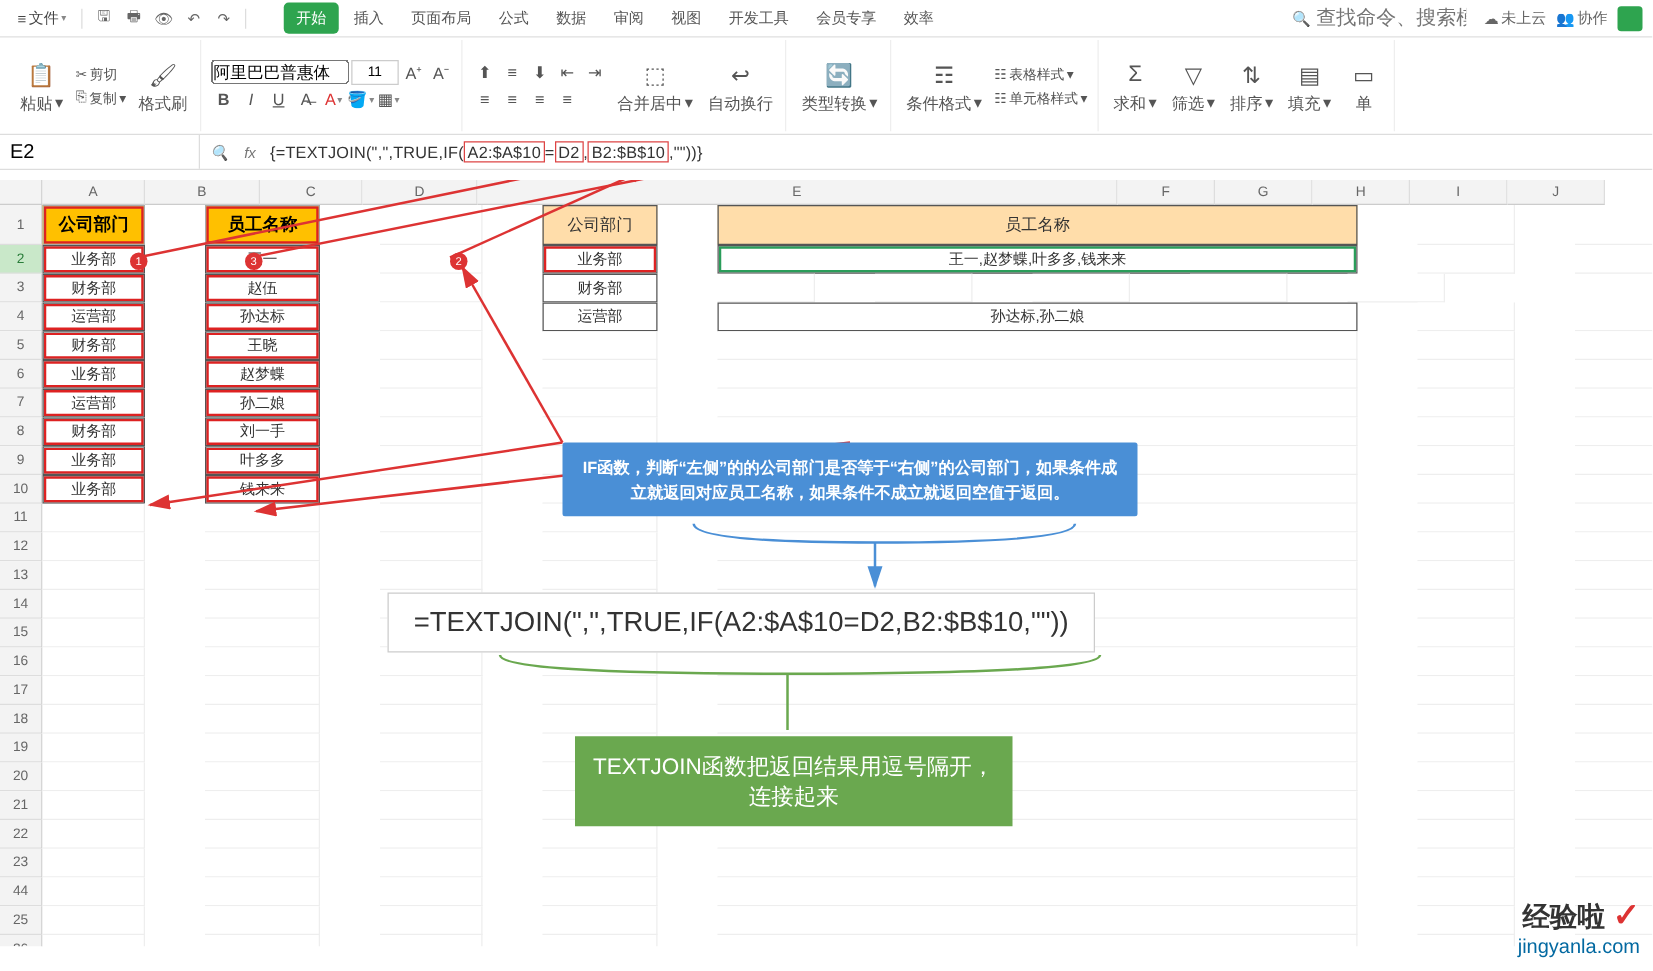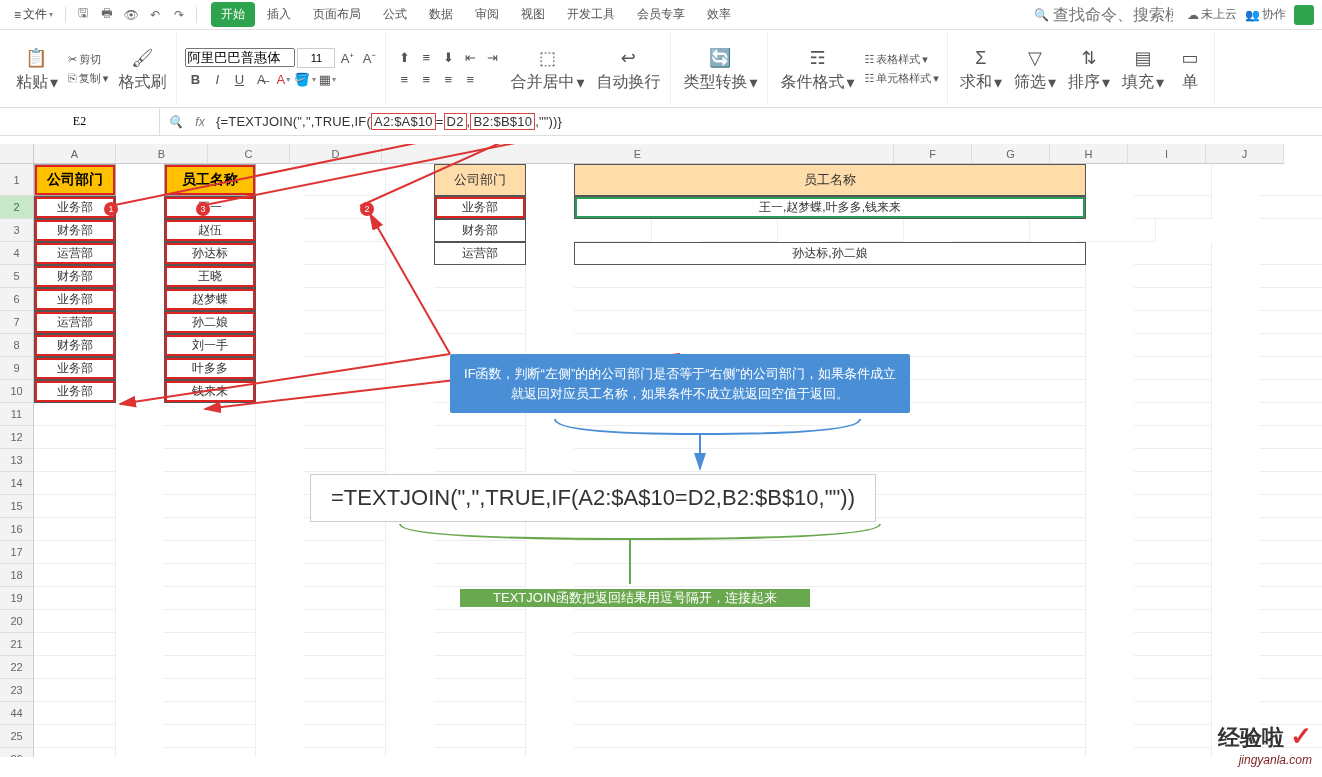--- a/index.html
+++ b/index.html
@@ -3,46 +3,46 @@
 <meta charset="utf-8">
 <style>
 * { margin:0; padding:0; box-sizing:border-box; font-family:"Microsoft YaHei",Arial,sans-serif; }
 body { width:1322px; height:777px; background:#fff; overflow:hidden; font-size:12px; color:#333; position:relative;}
 .menu-bar { height:30px; background:#fff; border-bottom:1px solid #e0e0e0; display:flex; align-items:center; padding:0 8px; gap:4px;}
 .menu-bar .menu-left { display:flex; align-items:center; gap:2px;}
 .menu-bar .icon-btn { width:22px; height:22px; display:flex; align-items:center; justify-content:center; color:#666; cursor:pointer;}
 .menu-bar .file-btn { padding:2px 6px; display:flex; align-items:center; gap:2px; cursor:pointer; color:#444;}
 .menu-bar .file-btn .tri { font-size:8px; color:#888;}
 .menu-bar .sep { width:1px; height:16px; background:#ddd; margin:0 4px;}
-.menu-bar .tabs { display:flex; align-items:center; gap:2px; margin-left:8px;}
+.menu-bar .tabs { display:flex; align-items:center; gap:2px; margin-left:24px;}
 .menu-bar .tab { padding:4px 10px; cursor:pointer; color:#555; border-radius:4px;}
 .menu-bar .tab.active { background:#2ea44f; color:#fff;}
 .menu-bar .search { margin-left:auto; display:flex; align-items:center; gap:4px; color:#999;}
 .menu-bar .search input { border:none; outline:none; width:120px; font-size:16px; color:#666;}
 .menu-bar .right-actions { display:flex; align-items:center; gap:8px; margin-left:10px;}
 .menu-bar .right-actions .ra { display:flex; align-items:center; gap:2px; color:#666; cursor:pointer;}
 .menu-bar .right-actions .green-btn { width:20px; height:20px; background:#2ea44f; border-radius:3px;}
 
 .ribbon { height:78px; border-bottom:1px solid #ddd; display:flex; align-items:stretch; padding:2px 6px; gap:2px;}
 .ribbon .grp { display:flex; flex-direction:row; align-items:center; border-right:1px solid #eee; padding:0 6px; gap:4px;}
 .ribbon .vstack { display:flex; flex-direction:column; align-items:center; justify-content:center; gap:0px; padding:2px 4px;}
 .ribbon .vstack .big-icon { width:28px; height:28px; display:flex; align-items:center; justify-content:center; font-size:18px; color:#555;}
-.ribbon .vstack .lbl { font-size:16px; color:#555; display:flex; align-items:center; gap:2px;}
+.ribbon .vstack .lbl { font-size:13px; color:#555; display:flex; align-items:flex-start; gap:2px;}
 .ribbon .mini { display:flex; align-items:center; gap:2px; font-size:11px; color:#555; padding:1px 2px;}
 .ribbon .col { display:flex; flex-direction:column; gap:2px; justify-content:center;}
 .ribbon .row { display:flex; align-items:center; gap:2px;}
 .ribbon select, .ribbon input.fsize { height:20px; font-size:11px; border:1px solid #ccc; background:#fff;}
 .ribbon .fontname { width:110px;}
 .ribbon .fsize { width:38px; text-align:center;}
 .ribbon .sq { width:20px; height:20px; display:flex; align-items:center; justify-content:center; color:#555; cursor:pointer; font-size:13px;}
 .ribbon .dd::after { content:"▾"; font-size:8px; color:#888; margin-left:1px;}
 
 .fbar { height:28px; border-bottom:1px solid #ddd; display:flex; align-items:center;}
 .fbar .namebox { width:160px; height:100%; border-right:1px solid #ddd; display:flex; align-items:center; padding:0 8px; justify-content:center;}
-.fbar .namebox input { border:none; outline:none; width:100%; text-align:center; font-size:12px;font-family:Liberation Serif, serif;}
+.fbar .namebox input { border:none; outline:none; width:100%; text-align:left; font-size:16px;}
 .fbar .fx-area { flex:1; display:flex; align-items:center; gap:8px; padding:0 8px;}
 .fbar .fx-icon { width:16px; height:16px; display:flex; align-items:center; justify-content:center; color:#777; font-style:italic;}
 .fbar .formula { font-family:Consolas,monospace; font-size:13px; color:#333; letter-spacing:.2px;}
 .fbar .formula .boxed { border:1px solid #d44; padding:0 2px;}
 
 .grid-area { position:relative; height:613px; overflow:hidden; margin-top:8px;}
 .corner { position:absolute; left:0; top:0; width:34px; height:20px; background:#f3f3f3; border-right:1px solid #ccc; border-bottom:1px solid #ccc;}
 .colheads { position:absolute; left:34px; top:0; height:20px; display:flex;}
 .ch { background:#f3f3f3; border-right:1px solid #ddd; border-bottom:1px solid #ccc; display:flex; align-items:center; justify-content:center; color:#666; font-size:11px;}
 .rowheads { position:absolute; left:0; top:20px; width:34px;}
@@ -61,27 +61,27 @@
 .hdr-yellow { background:#ffc000 !important; font-weight:bold; font-size:14px; color:#000; border:1px solid #aaa;}
 .hdr-orange { background:#fda !important; border:1px solid #aaa; font-size:13px;}
 .tbl-border { border:1px solid #555 !important;}
 .redbox { box-shadow: inset 0 0 0 2px #d22;}
 .greenbox { box-shadow: inset 0 0 0 2px #2a9d5a;}
 .rh.active { background:#c9e8c9; color:#2a7d3a;}
 
 .badge { position:absolute; width:14px; height:14px; border-radius:50%; background:#d33; color:#fff; font-size:9px; display:flex; align-items:center; justify-content:center; z-index:5;}
 
 .anno-svg { position:absolute; left:0; top:0; pointer-events:none;}
-.callout-blue { position:absolute; background:#4a8fd6; color:#fff; font-size:13px; padding:10px 14px; border-radius:2px; text-align:center; line-height:1.5;}
-.callout-green { position:absolute; background:#6aa84f; color:#fff; font-size:13px; padding:0 14px; text-align:center;}
+.callout-blue { position:absolute; background:#4a8fd6; color:#fff; font-size:13px; padding:10px 14px; border-radius:2px; text-align:center; line-height:1.5;font-weight:bold;}
+.callout-green { position:absolute; background:#6aa84f; color:#fff; font-size:18px; padding:12px 14px; text-align:center;}
 .formula-big { position:absolute; background:#fff; border:1px solid #ccc; padding:10px 20px; font-size:22px; font-family:Arial;}
 .watermark { position:absolute; right:10px; bottom:10px; text-align:right; font-family:"KaiTi","STKaiti",serif;}
 .watermark .t1 { font-size:22px; font-weight:bold; color:#333;}
 .watermark .t1 .chk { color:#d33; font-size:26px;}
-.watermark .t2 { font-size:12px; color:#7f1d1d; font-style:italic;}
+.watermark .t2 { font-size:16px; color:#0369a1; }
 </style>
 </head>
 <body>
 
 <div class="menu-bar">
   <div class="menu-left">
     <span class="file-btn">≡ <span>文件</span> <span class="tri">▾</span></span>
     <span class="sep"></span>
     <span class="icon-btn">🖫</span>
     <span class="icon-btn">🖶</span>

